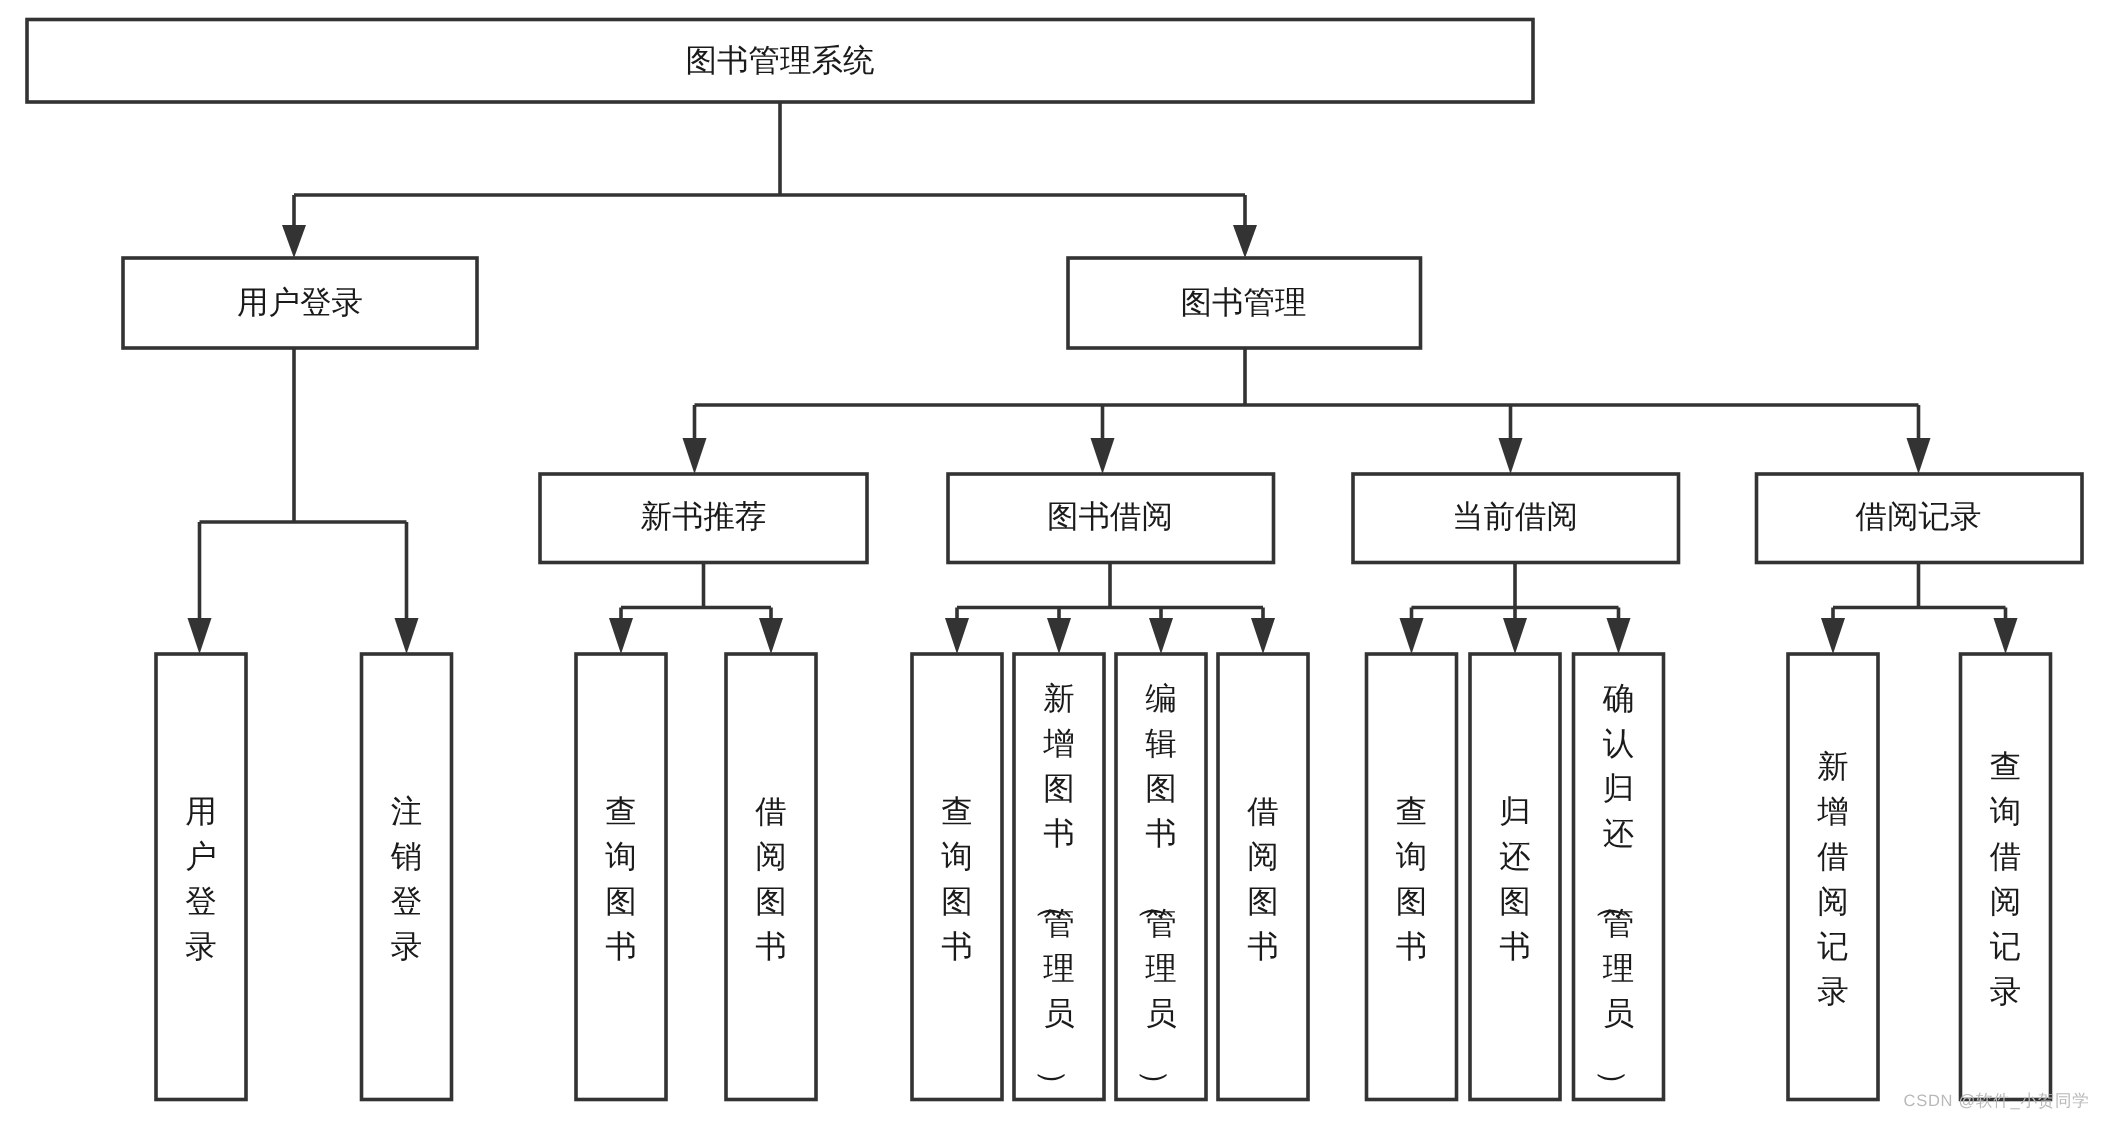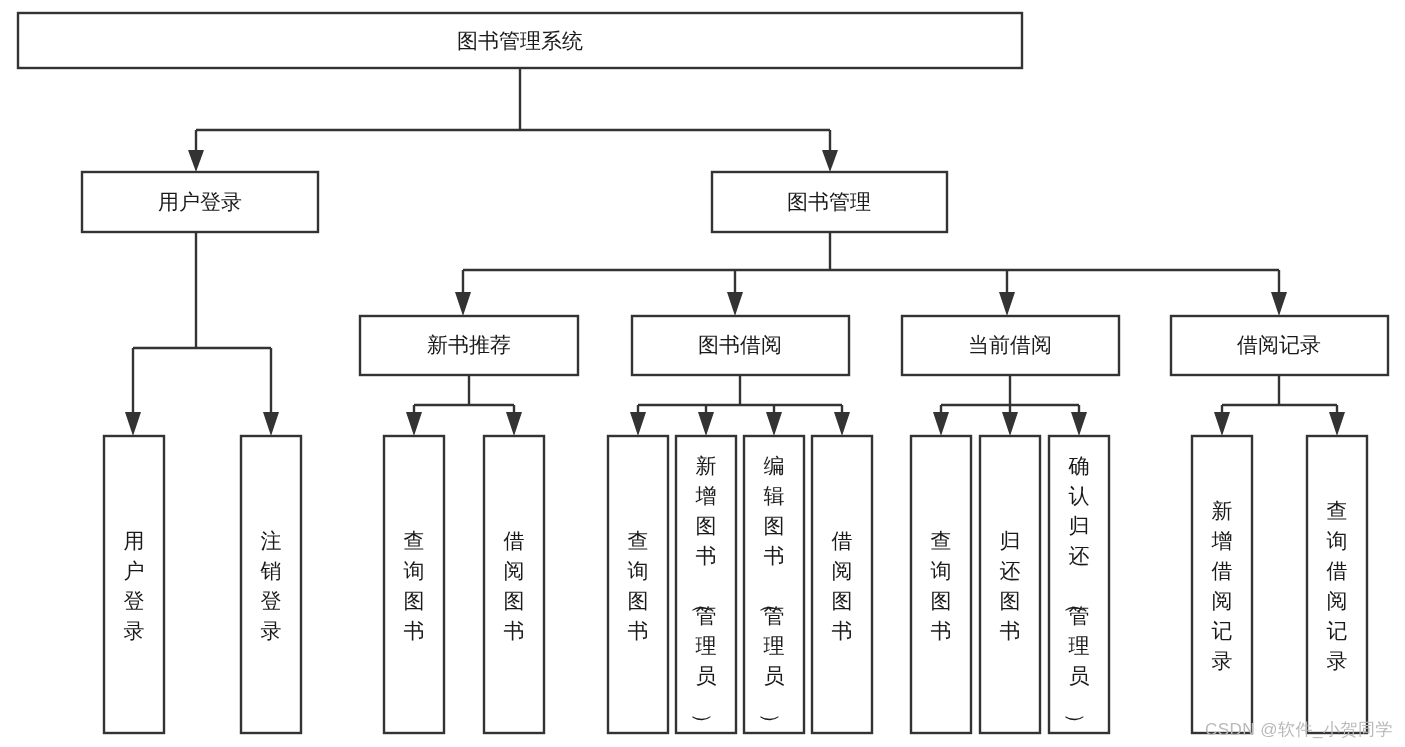--- a/index.html
+++ b/index.html
@@ -46,21 +46,21 @@
     font-family: "Liberation Sans", "DejaVu Sans", sans-serif;
     font-size: 21px;
     fill: #1a1a1a;
     text-anchor: middle;
   }
   .watermark {
     position: absolute;
     right: 12px;
     bottom: 6px;
     font-family: "Liberation Sans", "DejaVu Sans", sans-serif;
-    font-size: 17px;
+    font-size: 11px;
     color: #b9b9b9;
     white-space: nowrap;
     letter-spacing: 0.5px;
     margin-left: 36px;
   }
 </style>
 </head>
 <body>
 
 <svg id="diagram" viewBox="0 0 1405 747" xmlns="http://www.w3.org/2000/svg">

